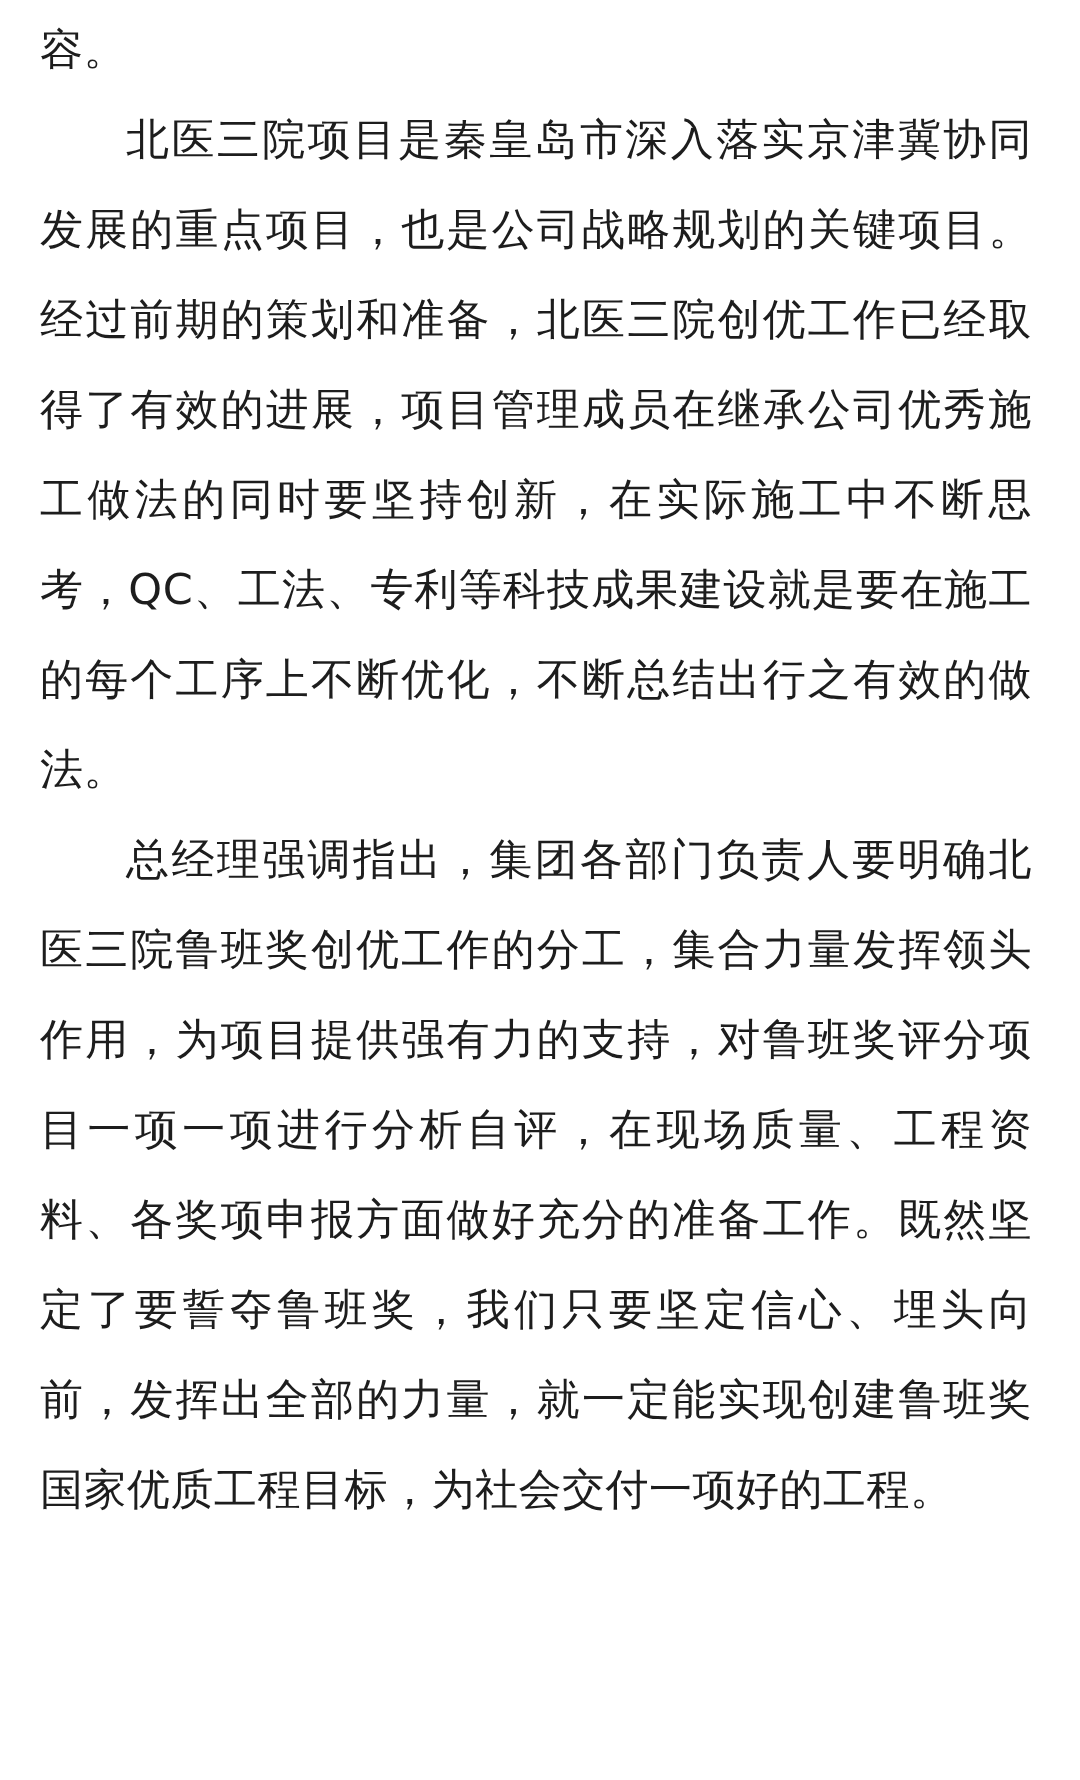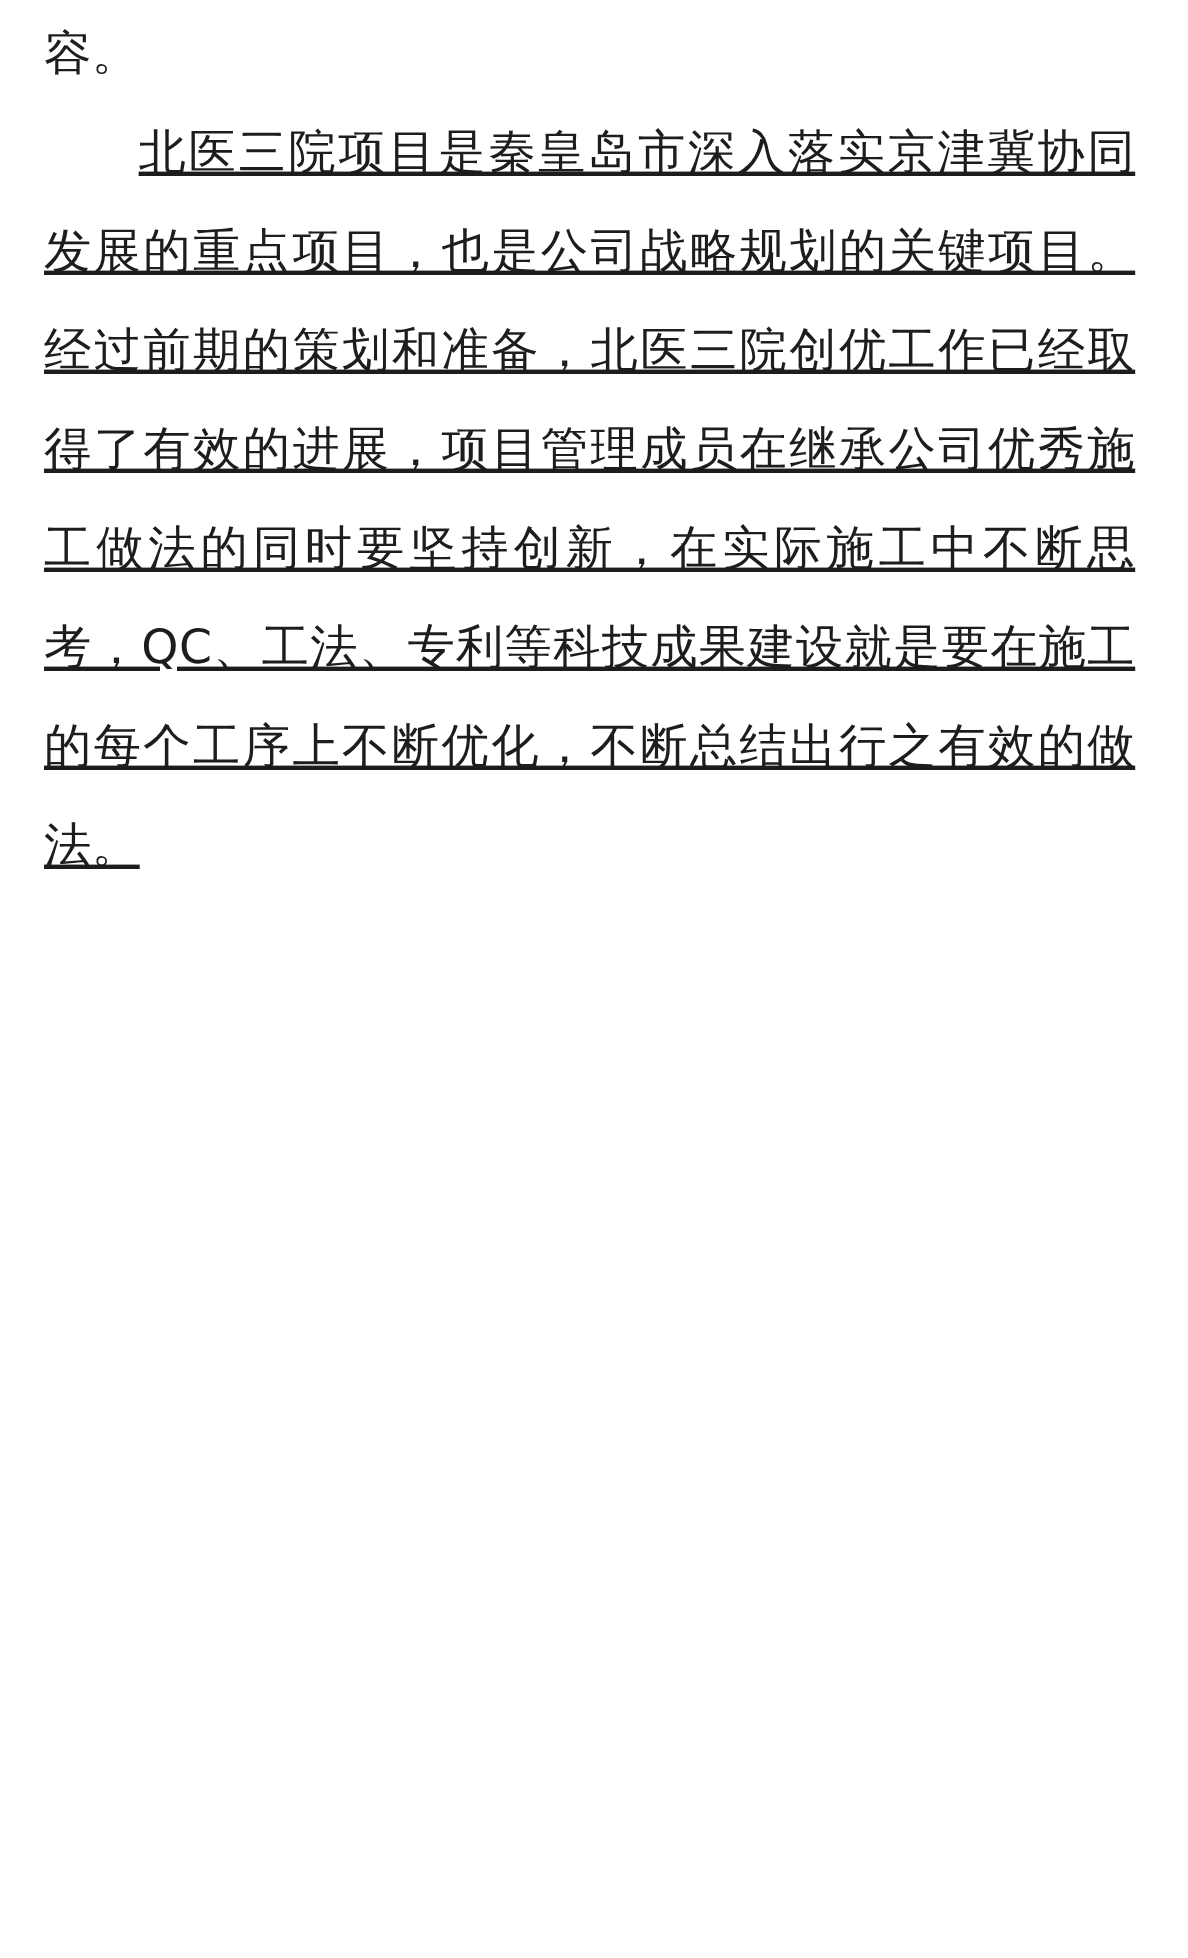--- a/index.html
+++ b/index.html
@@ -34,24 +34,24 @@
     text-justify: inter-ideograph;
     font-weight: 400;
     color: #1d1d1d;
     white-space: pre-wrap;
   }
   .para + .para {
     margin-top: 0;
   }
   .indent {
     text-indent: 2em;
-    text-decoration: underline;
   }
 </style>
 </head>
 <body>
 
 <div class="page">
   <div class="doc-body">
     <p class="para">容。</p>
     <p class="para indent">北医三院项目是秦皇岛市深入落实京津冀协同发展的重点项目，也是公司战略规划的关键项目。经过前期的策划和准备，北医三院创优工作已经取得了有效的进展，项目管理成员在继承公司优秀施工做法的同时要坚持创新，在实际施工中不断思考，QC、工法、专利等科技成果建设就是要在施工的每个工序上不断优化，不断总结出行之有效的做法。</p>
+    <p class="para indent">总经理强调指出，集团各部门负责人要明确北医三院鲁班奖创优工作的分工，集合力量发挥领头作用，为项目提供强有力的支持，对鲁班奖评分项目一项一项进行分析自评，在现场质量、工程资料、各奖项申报方面做好充分的准备工作。既然坚定了要誓夺鲁班奖，我们只要坚定信心、埋头向前，发挥出全部的力量，就一定能实现创建鲁班奖国家优质工程目标，为社会交付一项好的工程。</p>
   </div>
 </div>
 
 </body></html>

